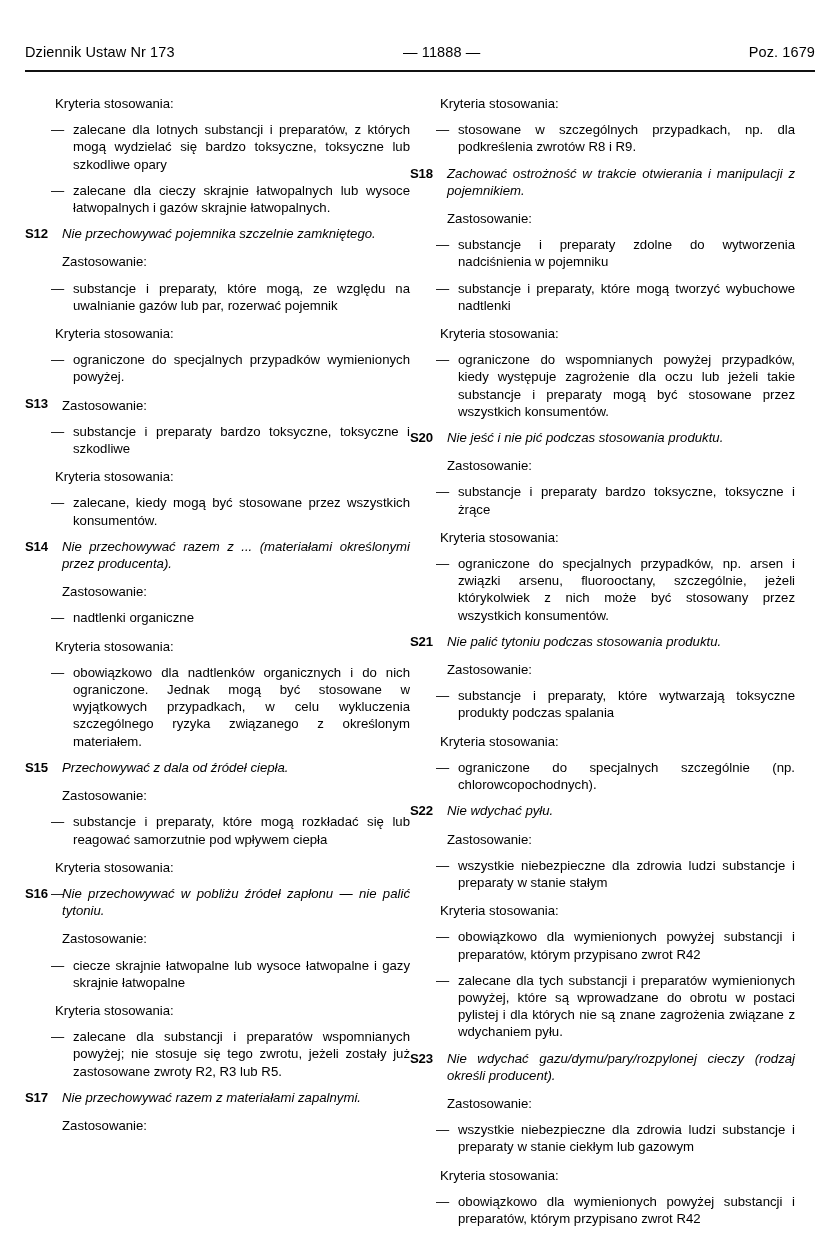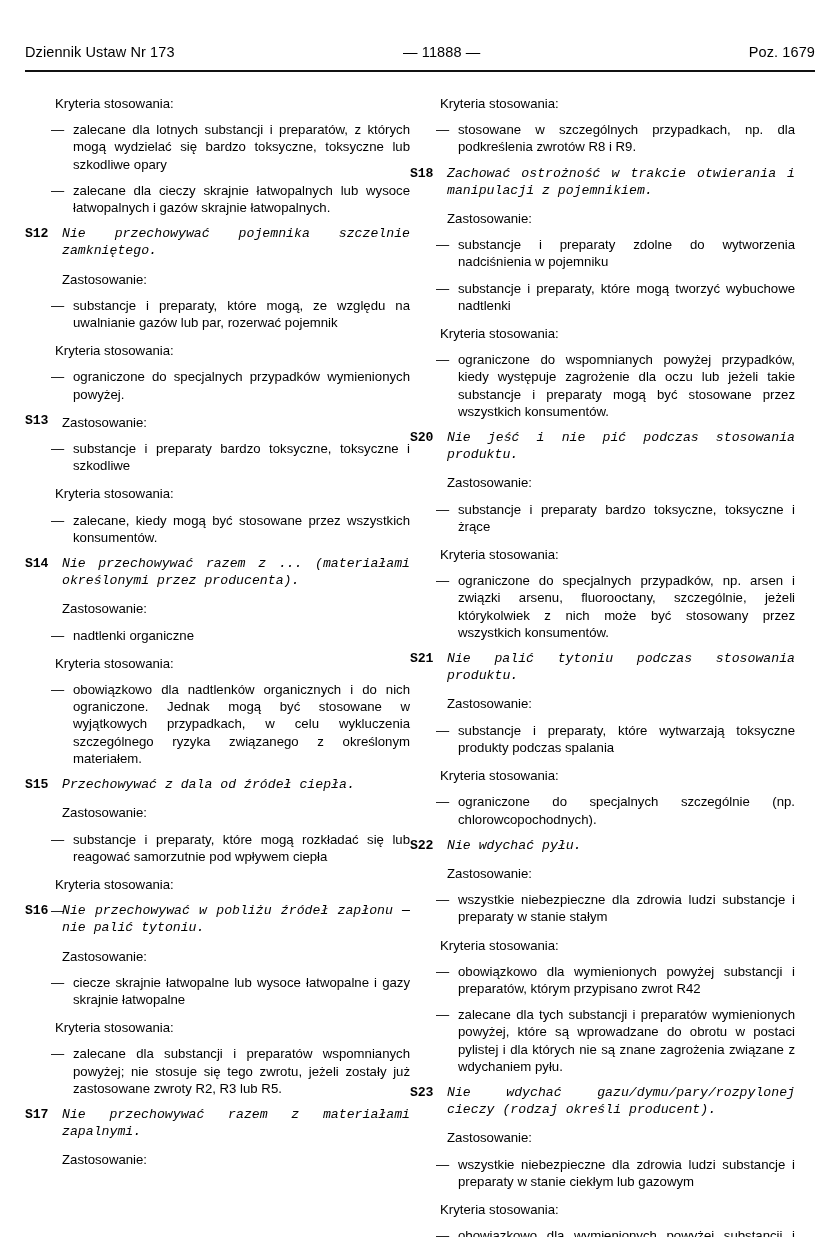--- a/index.html
+++ b/index.html
@@ -77,21 +77,20 @@
   
   .phrase {
     position: relative;
     padding-left: 37px;
     margin-top: 9px;
     margin-bottom: 0;
     font-style: italic;
     font-size: 13.2px;
     line-height: 17.2px;
     text-align: left;
-    font-family: Liberation Mono, monospace;
   }
   .phrase.justified { text-align: justify; }
   .phrase .code {
     position: absolute;
     left: 0;
     top: 0;
     font-style: normal;
     font-weight: bold;
     font-size: 13.2px;
     letter-spacing: -0.2px;

